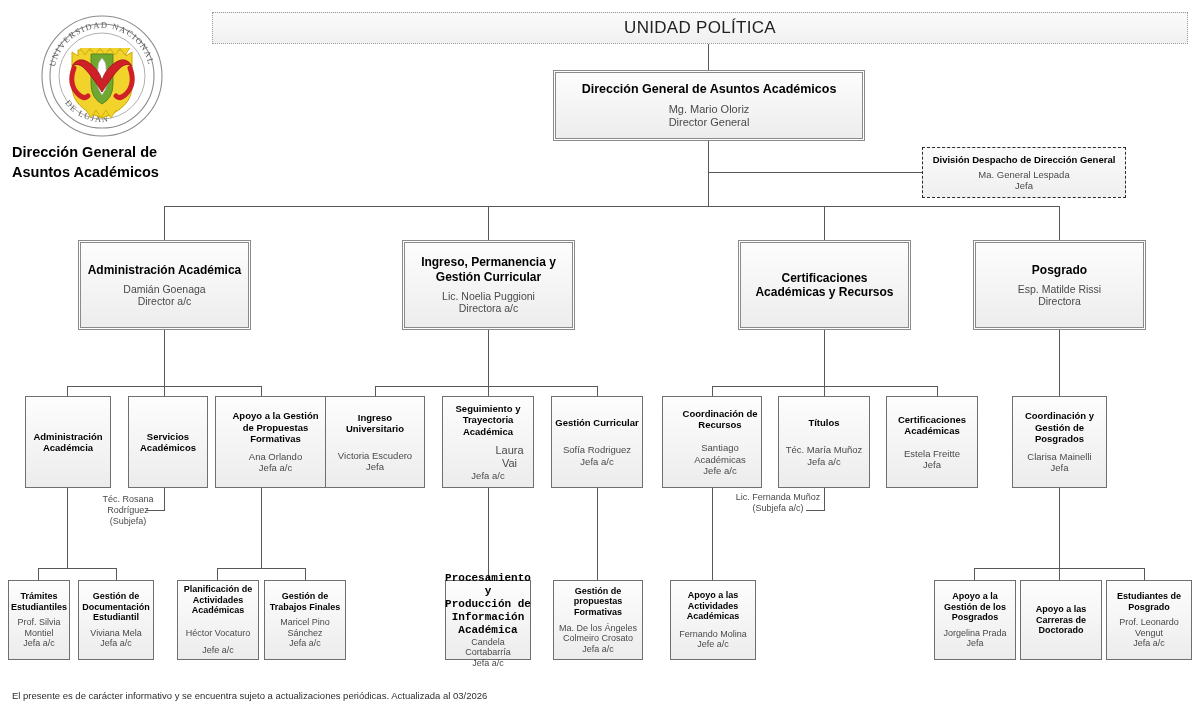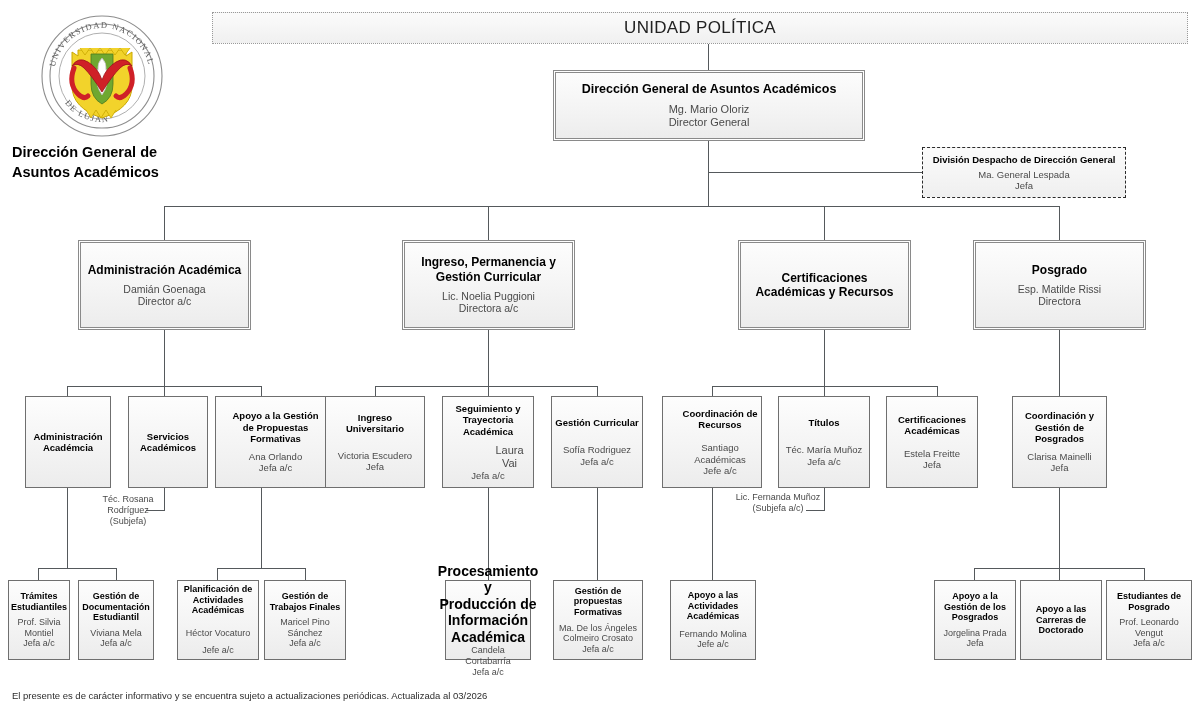--- a/index.html
+++ b/index.html
@@ -282,21 +282,21 @@
 
 <div class="node" style="left:264px;top:580px;width:82px;height:80px;">
   <div class="t" style="font-size:9px;white-space:pre-line;">Gestión de
 Trabajos Finales</div>
   <div class="p" style="font-size:9px;margin-top:5px;white-space:pre-line;">Maricel Pino
 Sánchez</div>
   <div class="p" style="font-size:9px;">Jefa a/c</div>
 </div>
 
 <div class="node" style="left:445px;top:580px;width:86px;height:80px;">
-  <div class="t" style="font-size:14px;white-space:pre-line;">Procesamiento y
+  <div class="t" style="font-size:11px;white-space:pre-line;font-family:Liberation Mono, monospace;">Procesamiento y
 Producción de
 Información
 Académica</div>
   <div class="p" style="font-size:9px;white-space:pre-line;">Candela
 Cortabarría</div>
   <div class="p" style="font-size:9px;">Jefa a/c</div>
 </div>
 
 <div class="node" style="left:553px;top:580px;width:90px;height:80px;">
   <div class="t" style="font-size:9px;white-space:pre-line;">Gestión de

